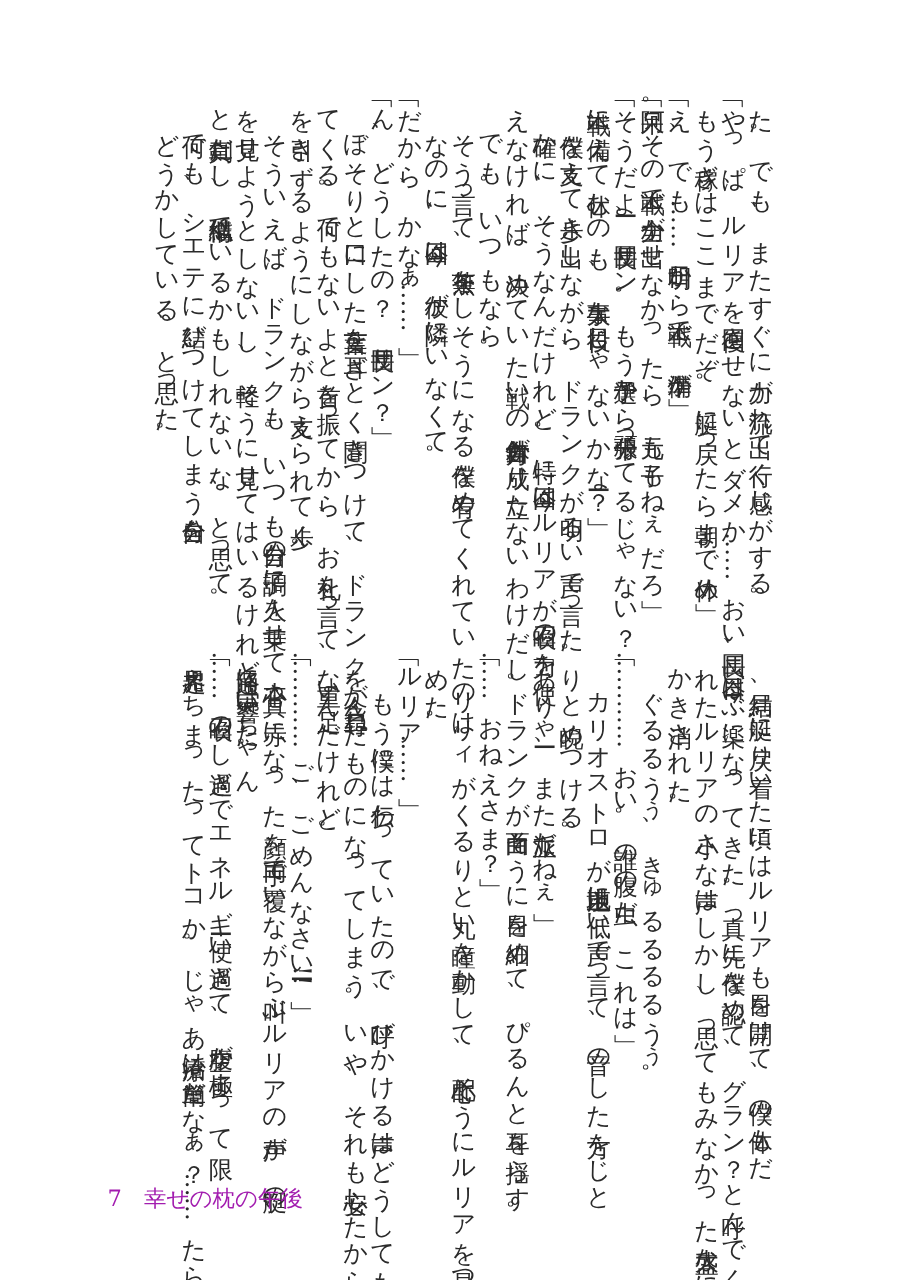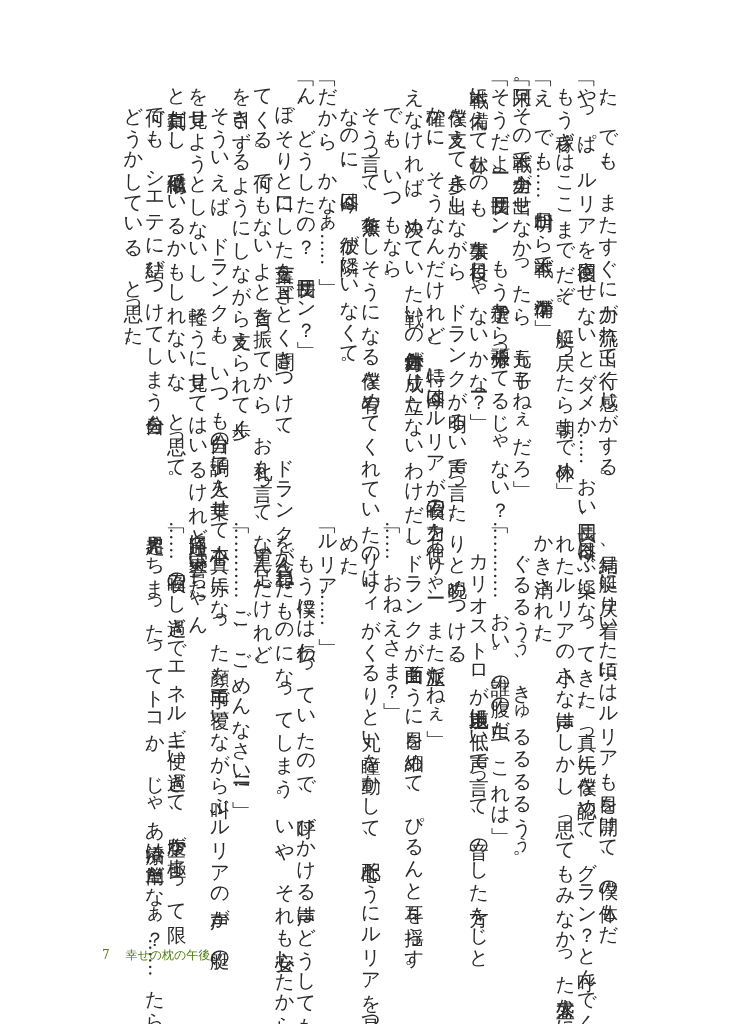--- a/index.html
+++ b/index.html
@@ -44,24 +44,24 @@
     height: 412px;
     width: 520px;
   }
   .line {
     display: block;
     margin: 0;
     padding: 0;
   }
   .footer {
     position: absolute;
-    left: 102px;
+    left: 86px;
     top: 947px;
-    font-size: 12px;
-    color: #4d7c0f;
+    font-size: 18px;
+    color: #a21caf;
     white-space: nowrap;
   }
   .footer .page-num {
     margin-right: 12px;
   }
 </style>
 </head>
 <body>
 
 <div class="page">

